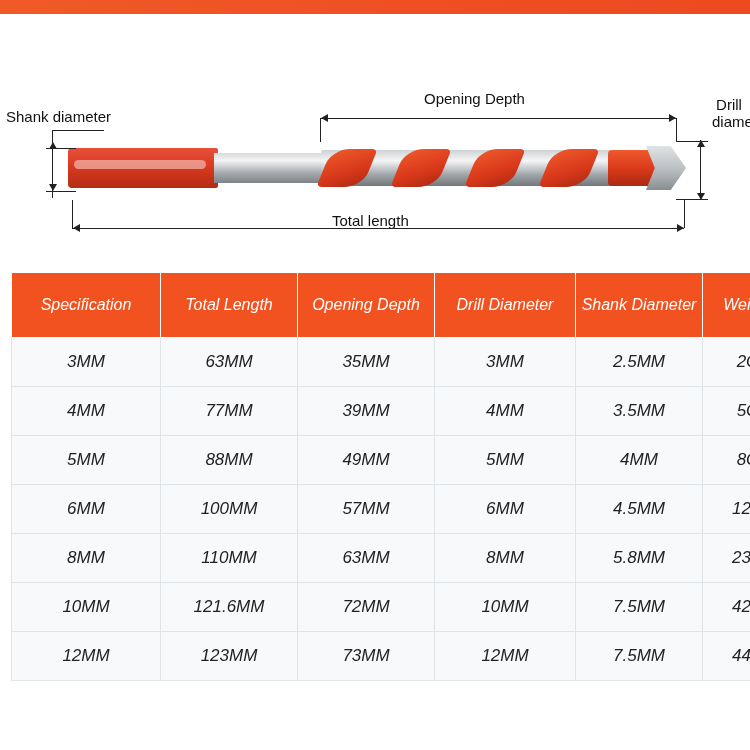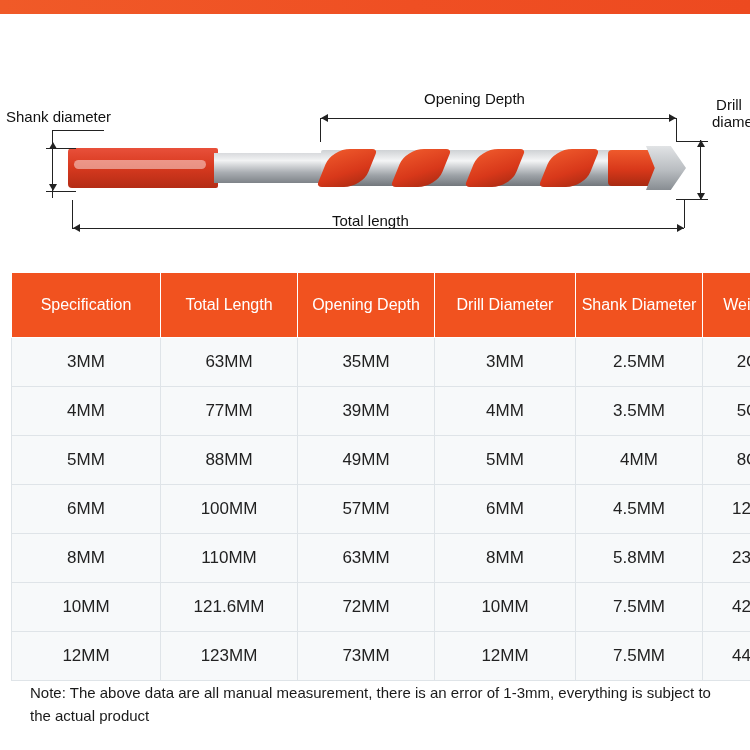--- a/index.html
+++ b/index.html
@@ -142,20 +142,21 @@
   }
   .arrow-u { border-bottom: 7px solid #222; }
   .arrow-d { border-top: 7px solid #222; }
 
   
   .table-wrap {
     position: absolute;
     left: 11px;
     top: 272px;
     width: 728px;
+    font-style: italic;
   }
   table.spec {
     border-collapse: collapse;
     width: 728px;
     table-layout: fixed;
   }
   table.spec th {
     background: #f1521f;
     color: #ffffff;
     font-weight: normal;
@@ -305,15 +306,14 @@
           <td>123MM</td>
           <td>73MM</td>
           <td>12MM</td>
           <td>7.5MM</td>
           <td>44G</td>
         </tr>
       </tbody>
     </table>
   </div>
 
-  <div class="note">Note: The above data are all manual measurement, there is an error of 1-3mm, everything is subject to the actual product</div>
 
 </div>
 
 </body></html>

